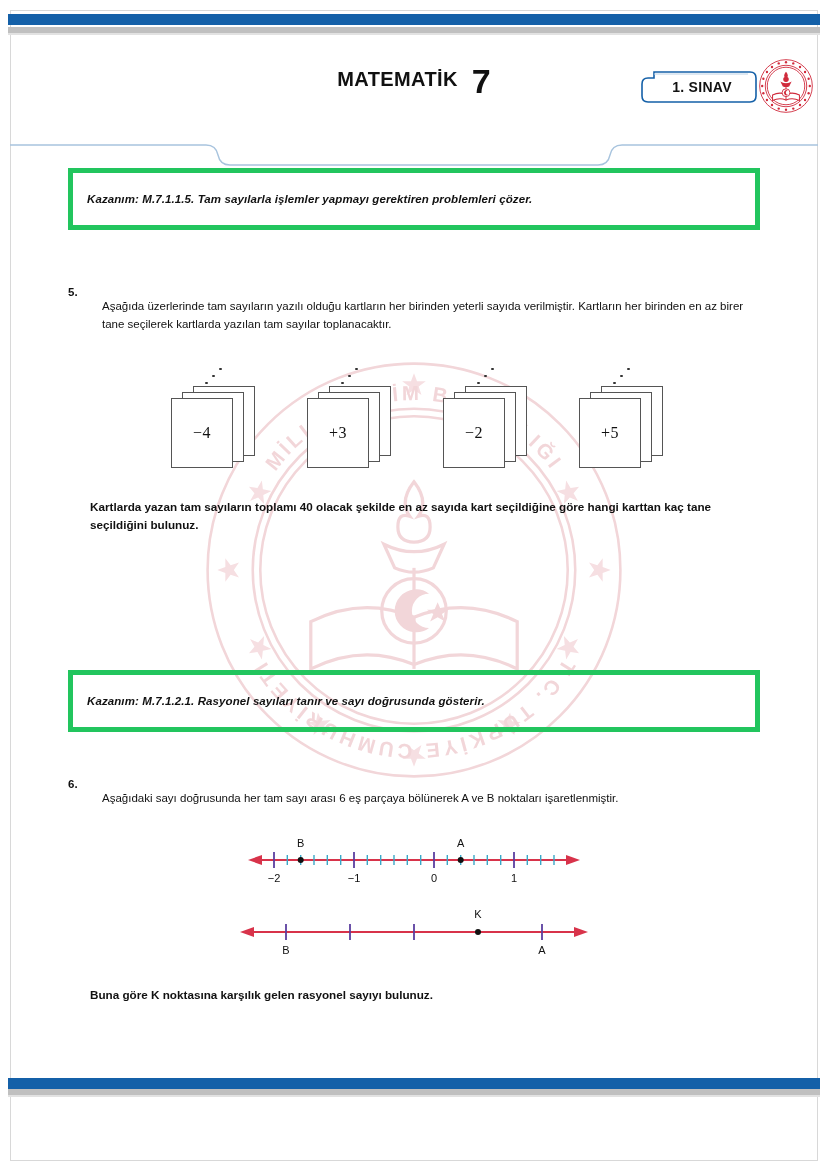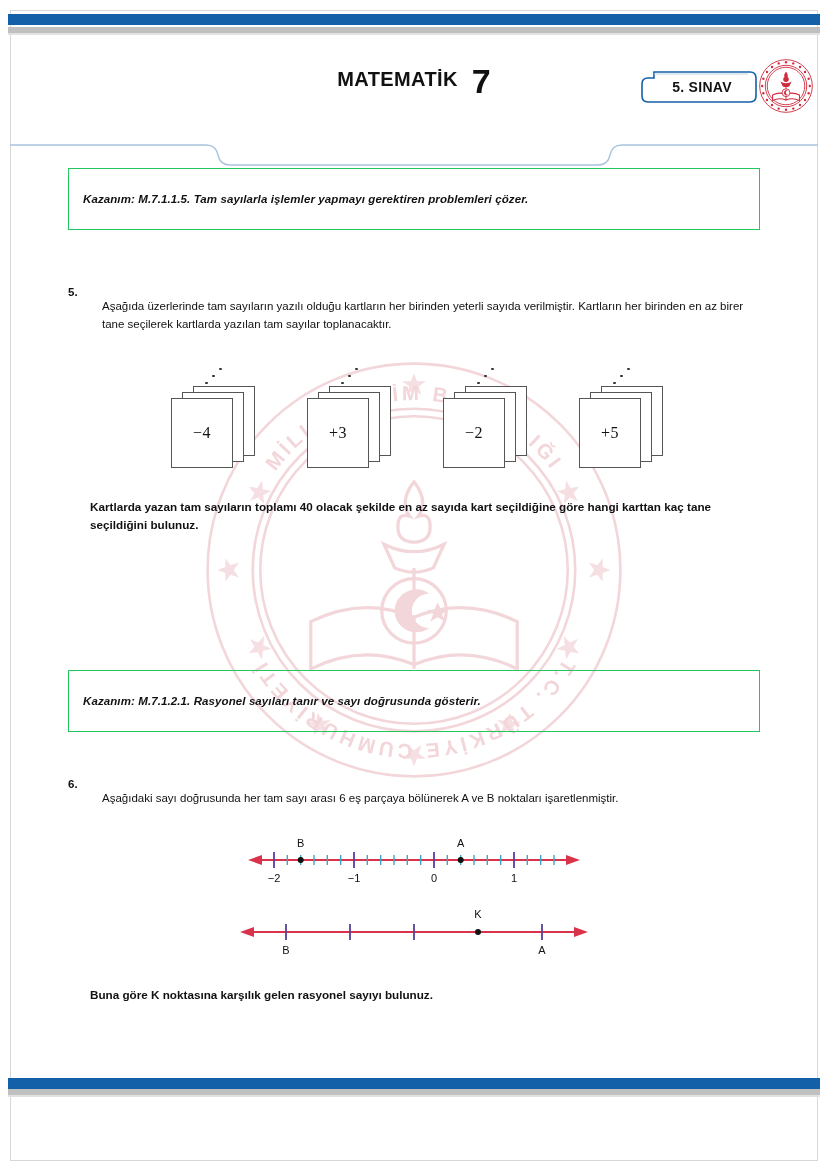--- a/index.html
+++ b/index.html
@@ -140,21 +140,21 @@
 
   
   .content {
     position: absolute;
     left: 0; right: 0; top: 168px;
     z-index: 2;
   }
 
   .kazanim-box {
     margin: 0 68px;
-    border: 1px solid #22c55e;
+    border: 5px solid #22c55e;
     min-height: 62px;
     display: flex;
     align-items: center;
     padding: 14px 14px;
     background: transparent;
   }
   .kazanim-text {
     font-size: 11.5px;
     font-weight: bold;
     font-style: italic;
@@ -296,21 +296,21 @@
 
     <div class="title-wrap">
       <span class="title-main">MATEMATİK</span><span class="title-grade">7</span>
     </div>
 
     <div class="exam-badge">
       <svg width="118" height="34" viewBox="0 0 118 34" aria-hidden="true">
         <path d="M14 2 L110 2 Q116 2 116 8 L116 26 Q116 32 110 32 L8 32 Q2 32 2 26 L2 14 Q2 8 8 8 L14 8 Z" fill="#ffffff" stroke="#1460a8" stroke-width="1.6"></path>
         <path d="M14 4 L108 4" stroke="#bcd2e6" stroke-width="1" fill="none"></path>
       </svg>
-      <div class="exam-badge-text">5. SINAV</div>
+      <div class="exam-badge-text">1. SINAV</div>
     </div>
 
     <div class="meb-emblem">
       <svg width="56" height="56" viewBox="0 0 100 100" aria-hidden="true">
         <g fill="none" stroke="#d02b3c" stroke-width="1.6">
           <circle cx="50" cy="50" r="47"></circle>
           <circle cx="50" cy="50" r="37"></circle>
           <circle cx="50" cy="50" r="33.5"></circle>
         </g>
         <g fill="#d02b3c">

